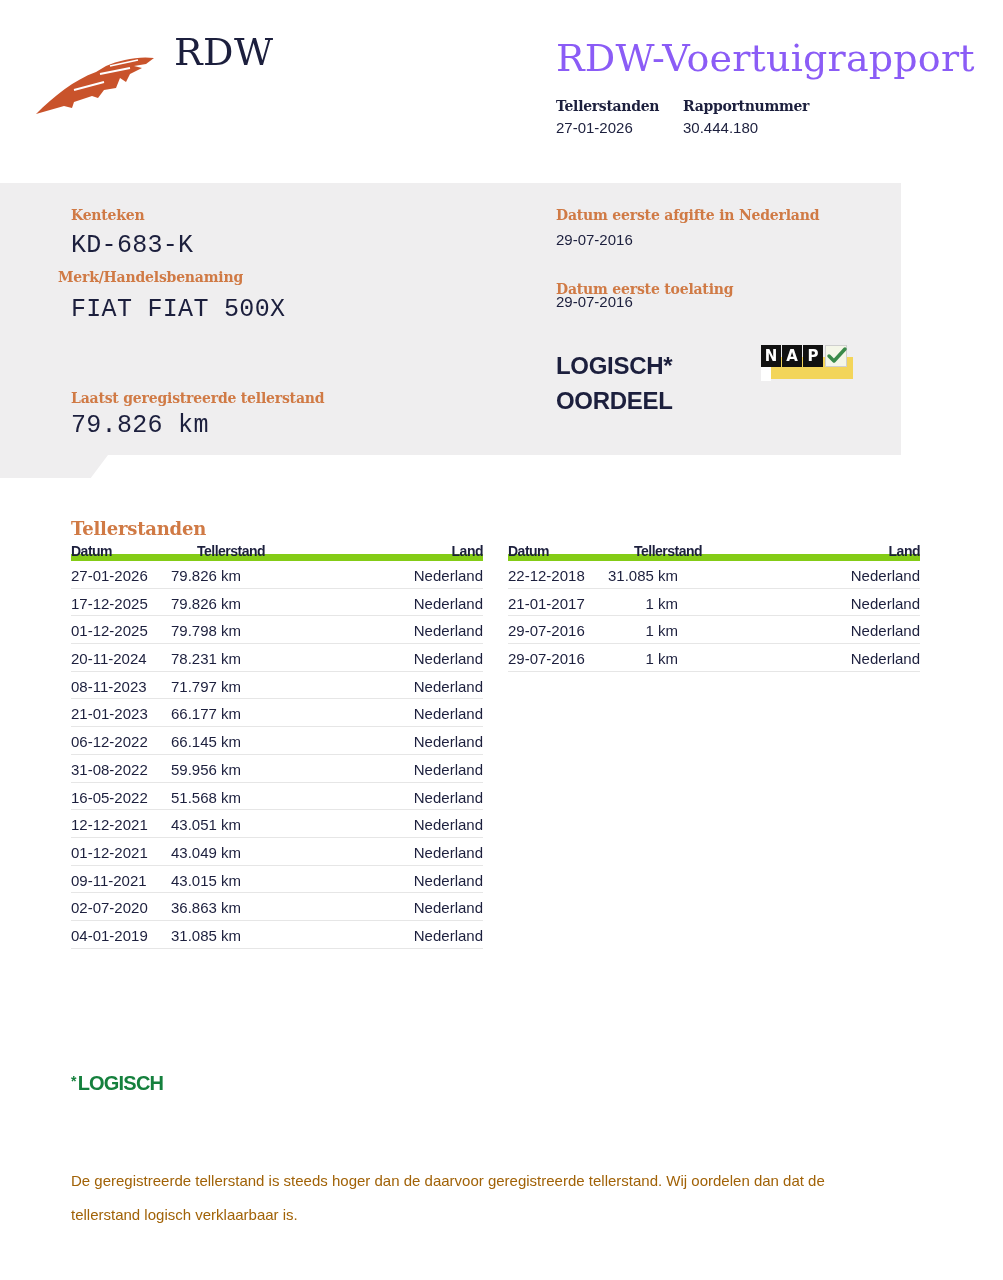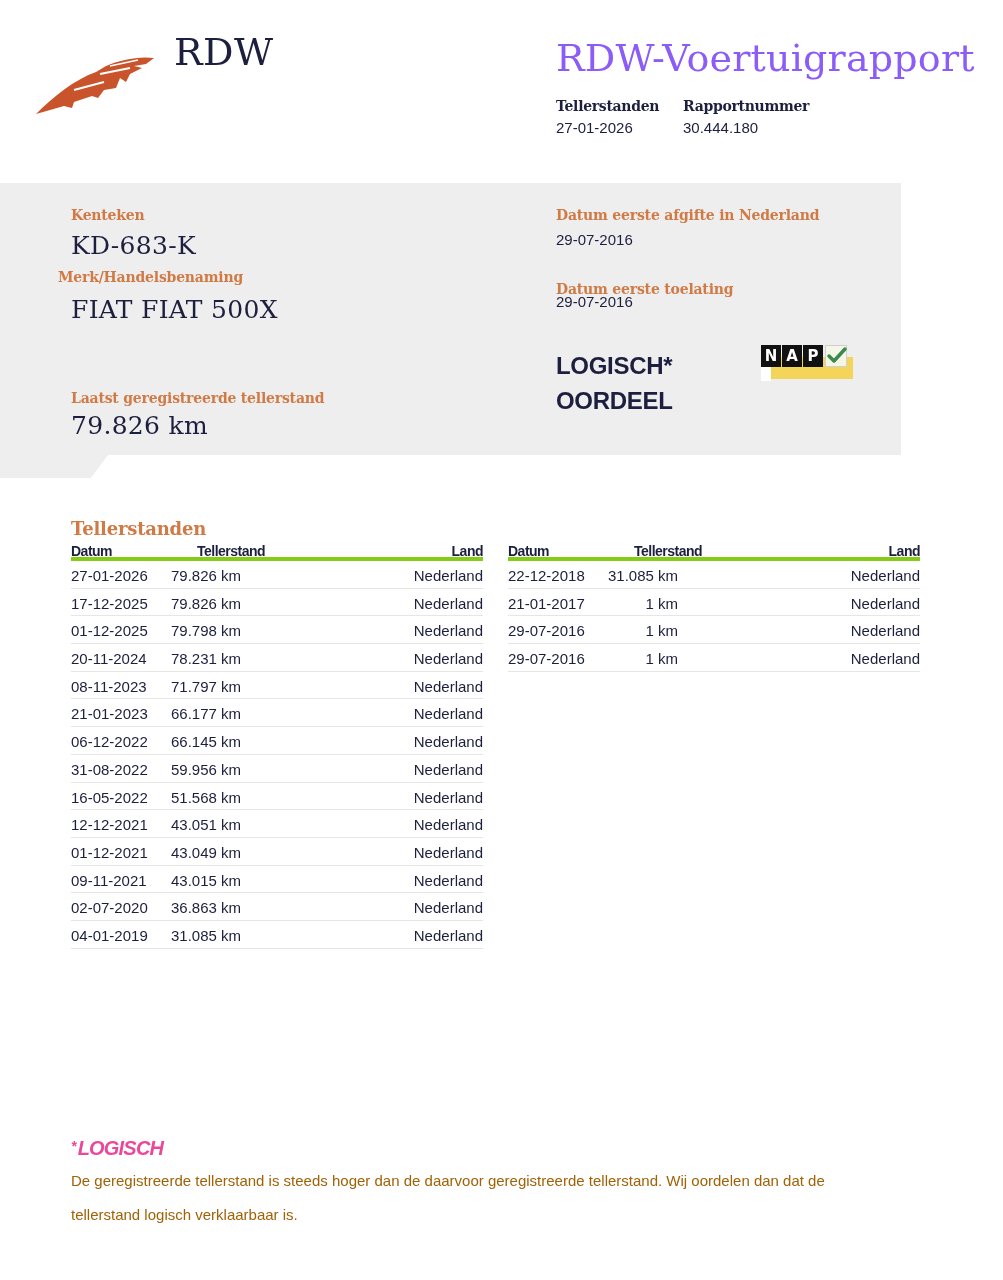--- a/index.html
+++ b/index.html
@@ -16,47 +16,47 @@
   .meta-block { position: absolute; top: 98px; }
   .meta-label { font-size: 14px; color: #1c1f3d; letter-spacing: -0.3px; }
   .meta-value { font-size: 15px; color: #1c1f3d; margin-top: 5px; }
 
   
   #panel { position: absolute; left: 0; top: 183px; width: 901px; height: 272px; background: #efeeef; }
   #panel-tab { position: absolute; left: 0; top: 455px; width: 108px; height: 23px; background: #efeeef;
     clip-path: polygon(0 0, 100% 0, 84% 100%, 0 100%); }
 
   .field-label { position: absolute; font-size: 14px; color: #d07a45; letter-spacing: -0.2px; }
-  .field-big { position: absolute; font-size: 25px; color: #1c1f3d; letter-spacing: 0.3px; }
+  .field-big { position: absolute; font-size: 25px; color: #1c1f3d; letter-spacing: 0.3px; font-family: Liberation Mono, monospace; }
   .field-small { position: absolute; font-size: 15px; color: #1c1f3d; }
 
   #verdict { position: absolute; left: 556px; top: 348px; font-size: 24px; font-weight: bold; line-height: 35px; color: #1c1f3d; letter-spacing: -0.3px; }
 
   
   #nap-badge { position: absolute; left: 761px; top: 345px; width: 92px; height: 36px; }
   #nap-yellow { position: absolute; left: 8px; top: 12px; width: 84px; height: 22px; background: #f3d55a; }
   #nap-white { position: absolute; left: 0; top: 22px; width: 10px; height: 14px; background: #ffffff; }
   .nap-letter { position: absolute; top: 0; width: 20px; height: 22px; background: #111111; color: #ffffff;
     font-weight: bold; font-size: 15px; text-align: center; line-height: 22px; font-family: "DejaVu Sans", sans-serif; }
   #nap-check { position: absolute; left: 64px; top: 0; width: 22px; height: 22px; background: #f4f6e8; border: 1px solid #cfcfcf; }
 
   
   #tables-title { position: absolute; left: 71px; top: 518px; font-size: 18px; color: #d07a45; letter-spacing: -0.2px; }
   .tbl { position: absolute; top: 541px; width: 412px; }
-  .tbl-head { position: relative; height: 20px; border-bottom: 4px solid #84cc16; }
+  .tbl-head { position: relative; height: 20px; border-bottom: 7px solid #84cc16; }
   .th { position: absolute; top: 2px; font-size: 14px; font-weight: bold; color: #1c1f3d; letter-spacing: -0.5px; }
   .tbl-row { position: relative; height: 27.7px; border-bottom: 1px solid #e6e6e6; }
   .td { position: absolute; top: 6px; font-size: 15px; color: #1c1f3d; }
   .c-date { left: 0; }
   .c-km { right: 242px; text-align: left; }
   .c-land { right: 0; text-align: right; }
   .th.c-km { left: 126px; right: auto; }
 
   
-  #foot-title { position: absolute; left: 71px; top: 1137px; font-size: 20px; font-weight: bold; color: #ec4899; letter-spacing: -0.8px; font-style: italic; }
+  #foot-title { position: absolute; left: 71px; top: 1072px; font-size: 20px; font-weight: bold; color: #15803d; letter-spacing: -0.8px; }
   #foot-title .ast { font-size: 14px; vertical-align: 4px; margin-right: 2px; }
   #foot-text { position: absolute; left: 71px; top: 1164px; width: 800px; font-size: 15px; line-height: 34px; color: #a16207; }
 </style>
 </head>
 <body>
 
 <svg id="logo-feather" viewBox="0 0 124 64">
   <path d="M2 62 C 20 44, 40 28, 62 20 L 72 14 C 86 8, 104 4, 120 6 L 112 12 L 100 14 L 108 16 L 96 22 L 92 30 L 86 26 L 82 36 L 70 38 L 64 46 L 58 44 L 40 50 L 38 56 L 30 54 Z" fill="#c9532b"></path>
   <path d="M40 38 L 70 30" stroke="#ffffff" stroke-width="2"></path>
   <path d="M66 22 L 96 16" stroke="#ffffff" stroke-width="2"></path>

